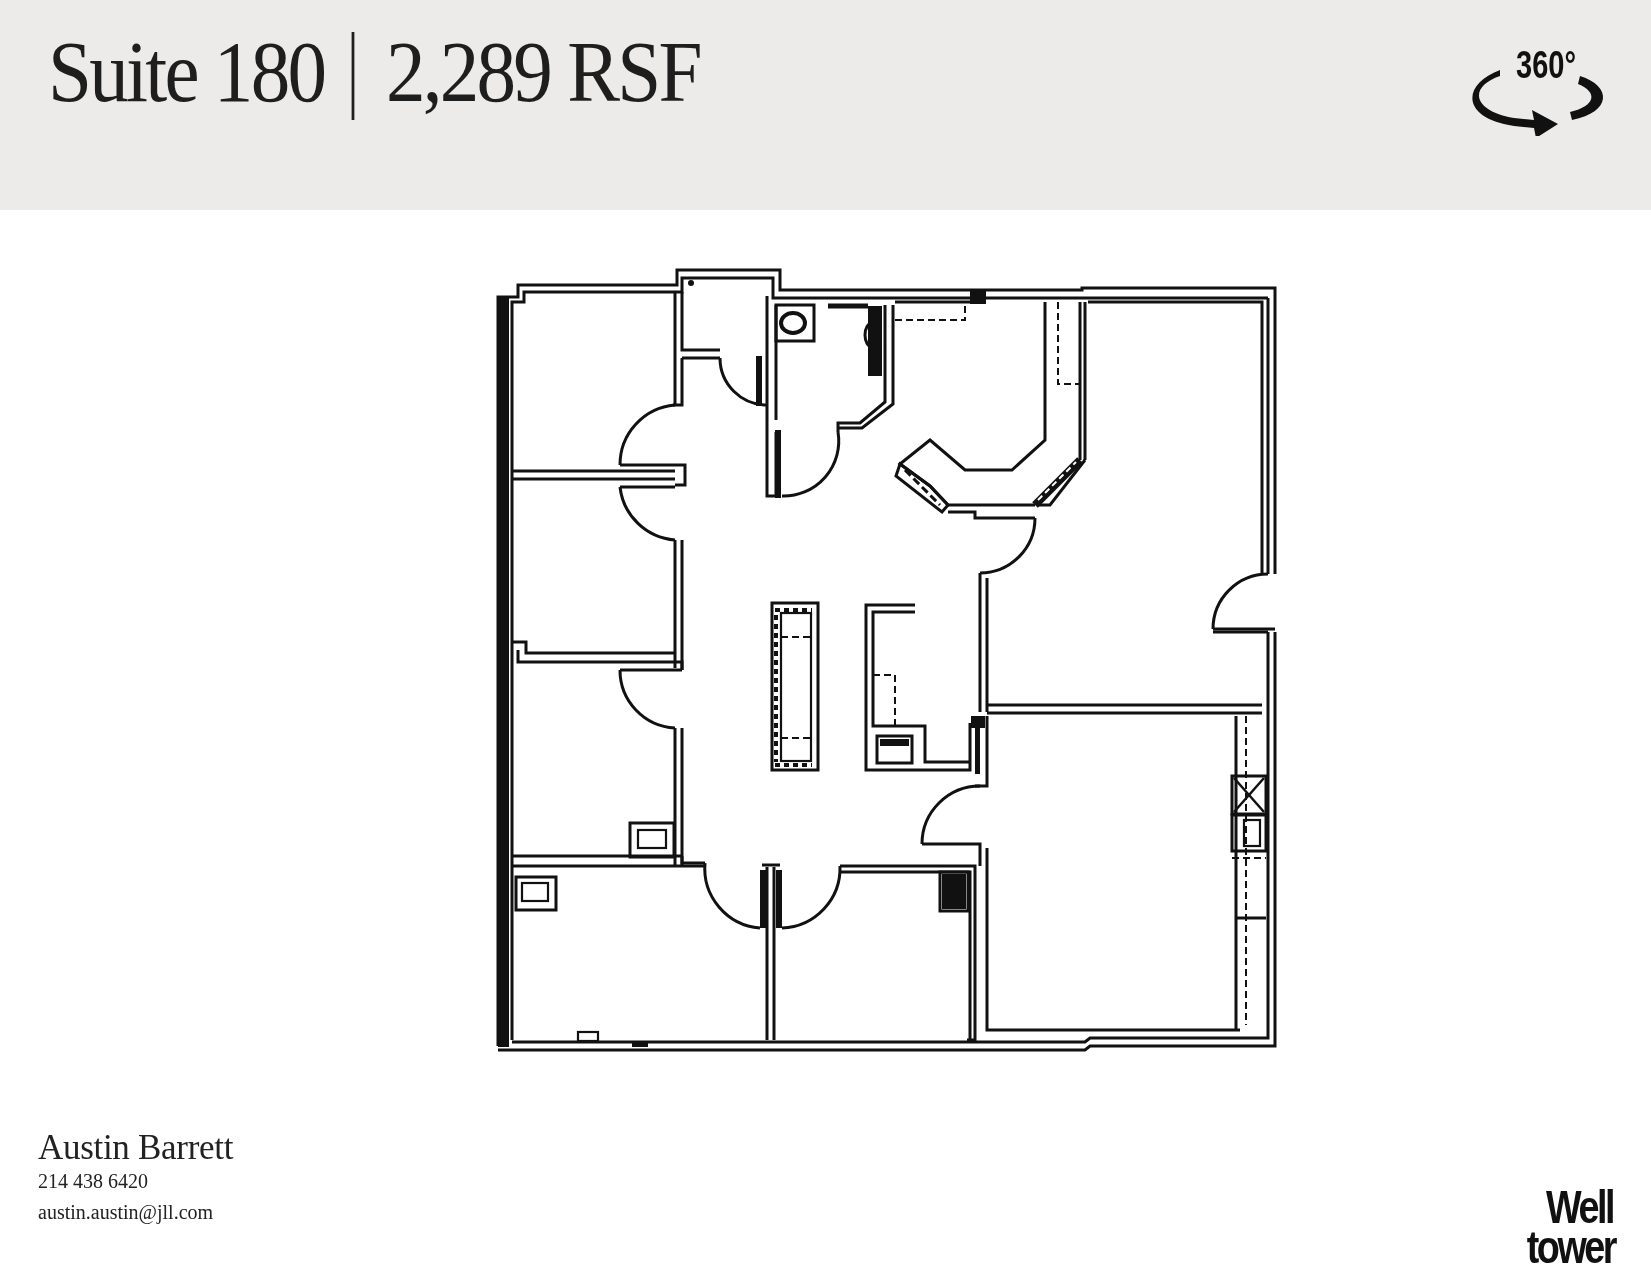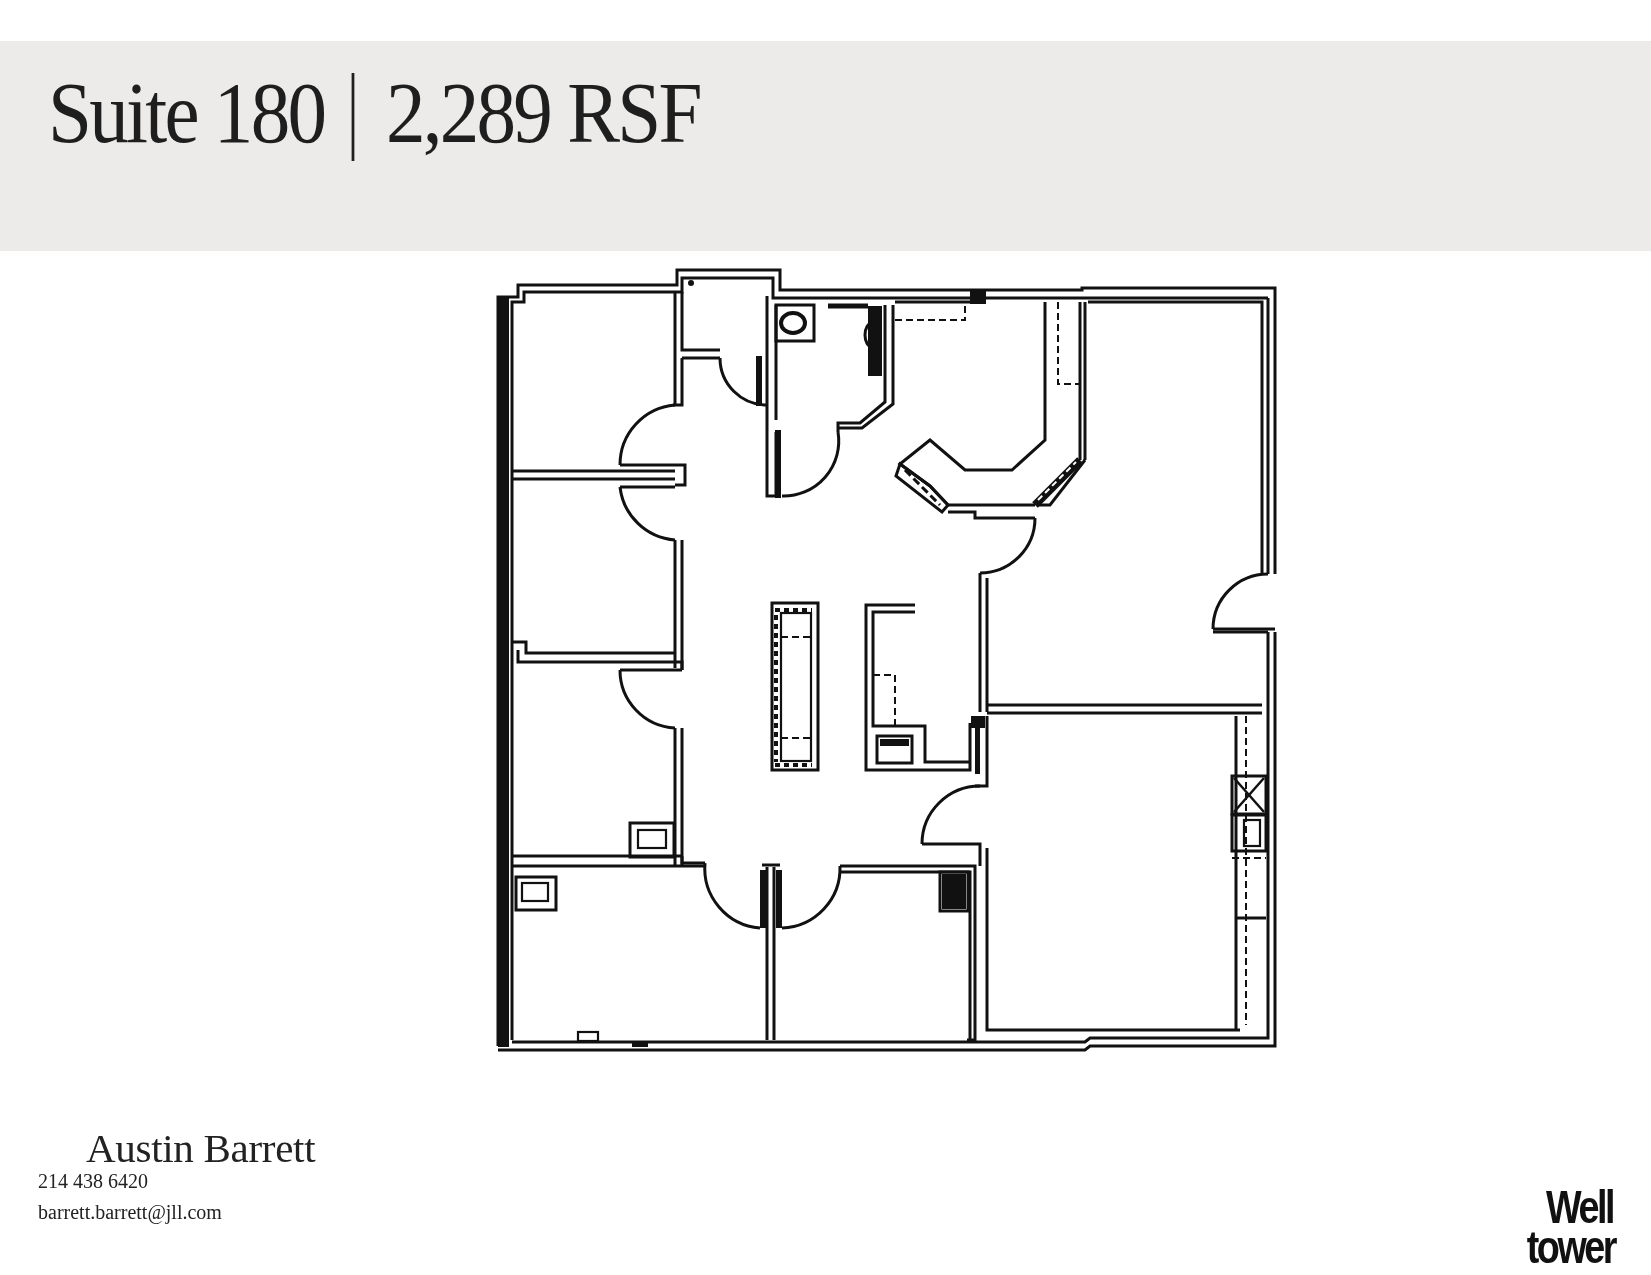--- a/index.html
+++ b/index.html
@@ -4,40 +4,39 @@
 <style>
   html, body { margin: 0; padding: 0; }
   body {
     width: 1651px; height: 1275px; position: relative; overflow: hidden;
     background: #ffffff; color: #222;
     font-family: "Liberation Serif", "DejaVu Serif", serif;
   }
   .header {
     position: absolute; left: 0; top: 0; width: 1651px; height: 210px;
     background: #ecebea;
-    margin-top: 41px;
   }
   .title {
     position: absolute; left: 48px; top: 22px; height: 100px;
     display: flex; align-items: center; white-space: nowrap;
     font-family: "Liberation Serif", "DejaVu Serif", serif;
     font-size: 86px; letter-spacing: -3px; color: #1f1e1e;
     transform: scaleX(0.92); transform-origin: left center;
   }
   .title .sep {
     display: inline-block; width: 3px; height: 88px; background: #1f1e1e;
     margin: 8px 34px 0 30px;
   }
   .icon360 { position: absolute; left: 1466px; top: 40px; width: 150px; height: 96px; }
   .plan { position: absolute; left: 0; top: 0; width: 1651px; height: 1275px; }
   .contact {
     position: absolute; left: 38px; top: 1130px;
     font-family: "Liberation Serif", "DejaVu Serif", serif; color: #222;
   }
-  .contact .name { font-size: 41px; line-height: 36px; letter-spacing: -0.3px; margin-left: 48px; }
+  .contact .name { font-size: 35px; line-height: 36px; letter-spacing: -0.3px; }
   .contact .phone, .contact .email { font-size: 20px; line-height: 31px; }
   .logo {
     position: absolute; left: 1495px; top: 1155px; width: 120px;
     font-family: "Liberation Sans", "DejaVu Sans", sans-serif; font-weight: bold;
     color: #111; text-align: right; line-height: 40px; letter-spacing: -3px; margin-top: 32px;
   }
   .logo .l1 { font-size: 46px; display: block; margin-right: 2px; transform: scaleX(0.82); transform-origin: right; }
   .logo .l2 { font-size: 46px; display: block; transform: scaleX(0.82); transform-origin: right; }
   svg .w { fill: none; stroke: #111; stroke-width: 3; stroke-linejoin: miter; }
   svg .wt { fill: none; stroke: #111; stroke-width: 2.2; }
@@ -47,20 +46,27 @@
 </head>
 <body>
 
 <div class="header">
   <div class="title">
     <span>Suite 180</span>
     <span class="sep"></span>
     <span>2,289 RSF</span>
   </div>
 
+  <div class="icon360">
+    <svg width="150" height="96" viewBox="0 0 150 96">
+      <text x="50" y="38" font-family="Liberation Sans, DejaVu Sans, sans-serif" font-weight="bold" font-size="38" fill="#111" textLength="60" lengthAdjust="spacingAndGlyphs">360°</text>
+      <path d="M34 36 C 4 46, 4 70, 48 78 L 68 80 L 66 70 L 92 84 L 70 98 L 68 88 L 48 86 C -6 78, -4 44, 34 30 Z" fill="#111"></path>
+      <path d="M114 36 C 146 46, 146 72, 106 80 L 104 72 C 130 66, 132 52, 112 44 Z" fill="#111"></path>
+    </svg>
+  </div>
 </div>
 
 <svg class="plan" viewBox="0 0 1651 1275">
 
   <g>
 
     <polyline class="w" points="498,1046 498,297 518,297 518,285 677,285 677,270 780,270 780,290 1082,290 1082,288 1275,288 1275,574"></polyline>
     <polyline class="w" points="512,1040 512,302 524,302 524,292 682,292 682,278 773,278 773,298 1268,298"></polyline>
     <polyline class="w" points="1268,298 1268,574"></polyline>
 
@@ -199,19 +205,19 @@
     <rect class="w" x="1232" y="815" width="34" height="36"></rect>
     <rect class="wt" x="1244" y="820" width="16" height="26"></rect>
     <line class="d" x1="1232" y1="858" x2="1266" y2="858"></line>
     <line class="w" x1="1236" y1="918" x2="1266" y2="918"></line>
   </g>
 </svg>
 
 <div class="contact">
   <div class="name">Austin Barrett</div>
   <div class="phone">214 438 6420</div>
-  <div class="email">barrett.barrett@jll.com</div>
+  <div class="email">austin.austin@jll.com</div>
 </div>
 
 <div class="logo">
   <span class="l1">Well</span>
   <span class="l2">tower</span>
 </div>
 
 </body></html>

